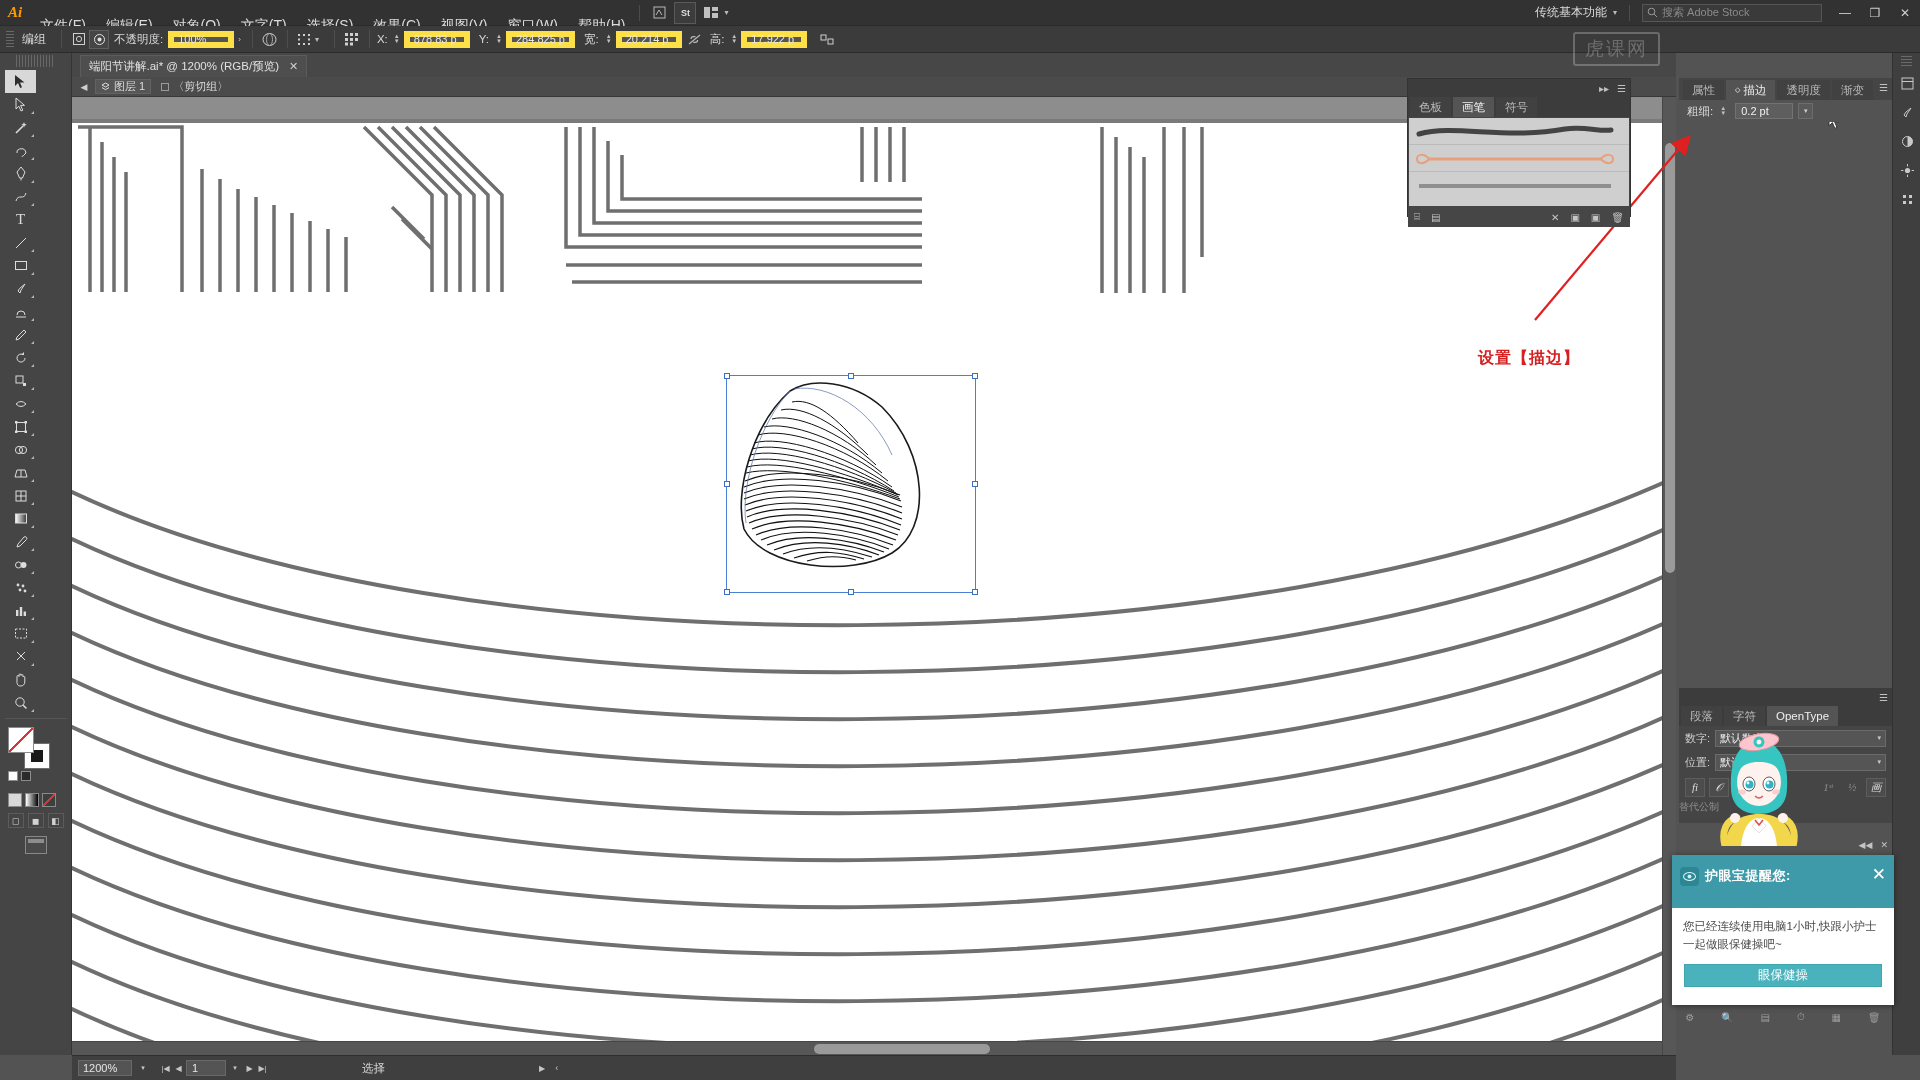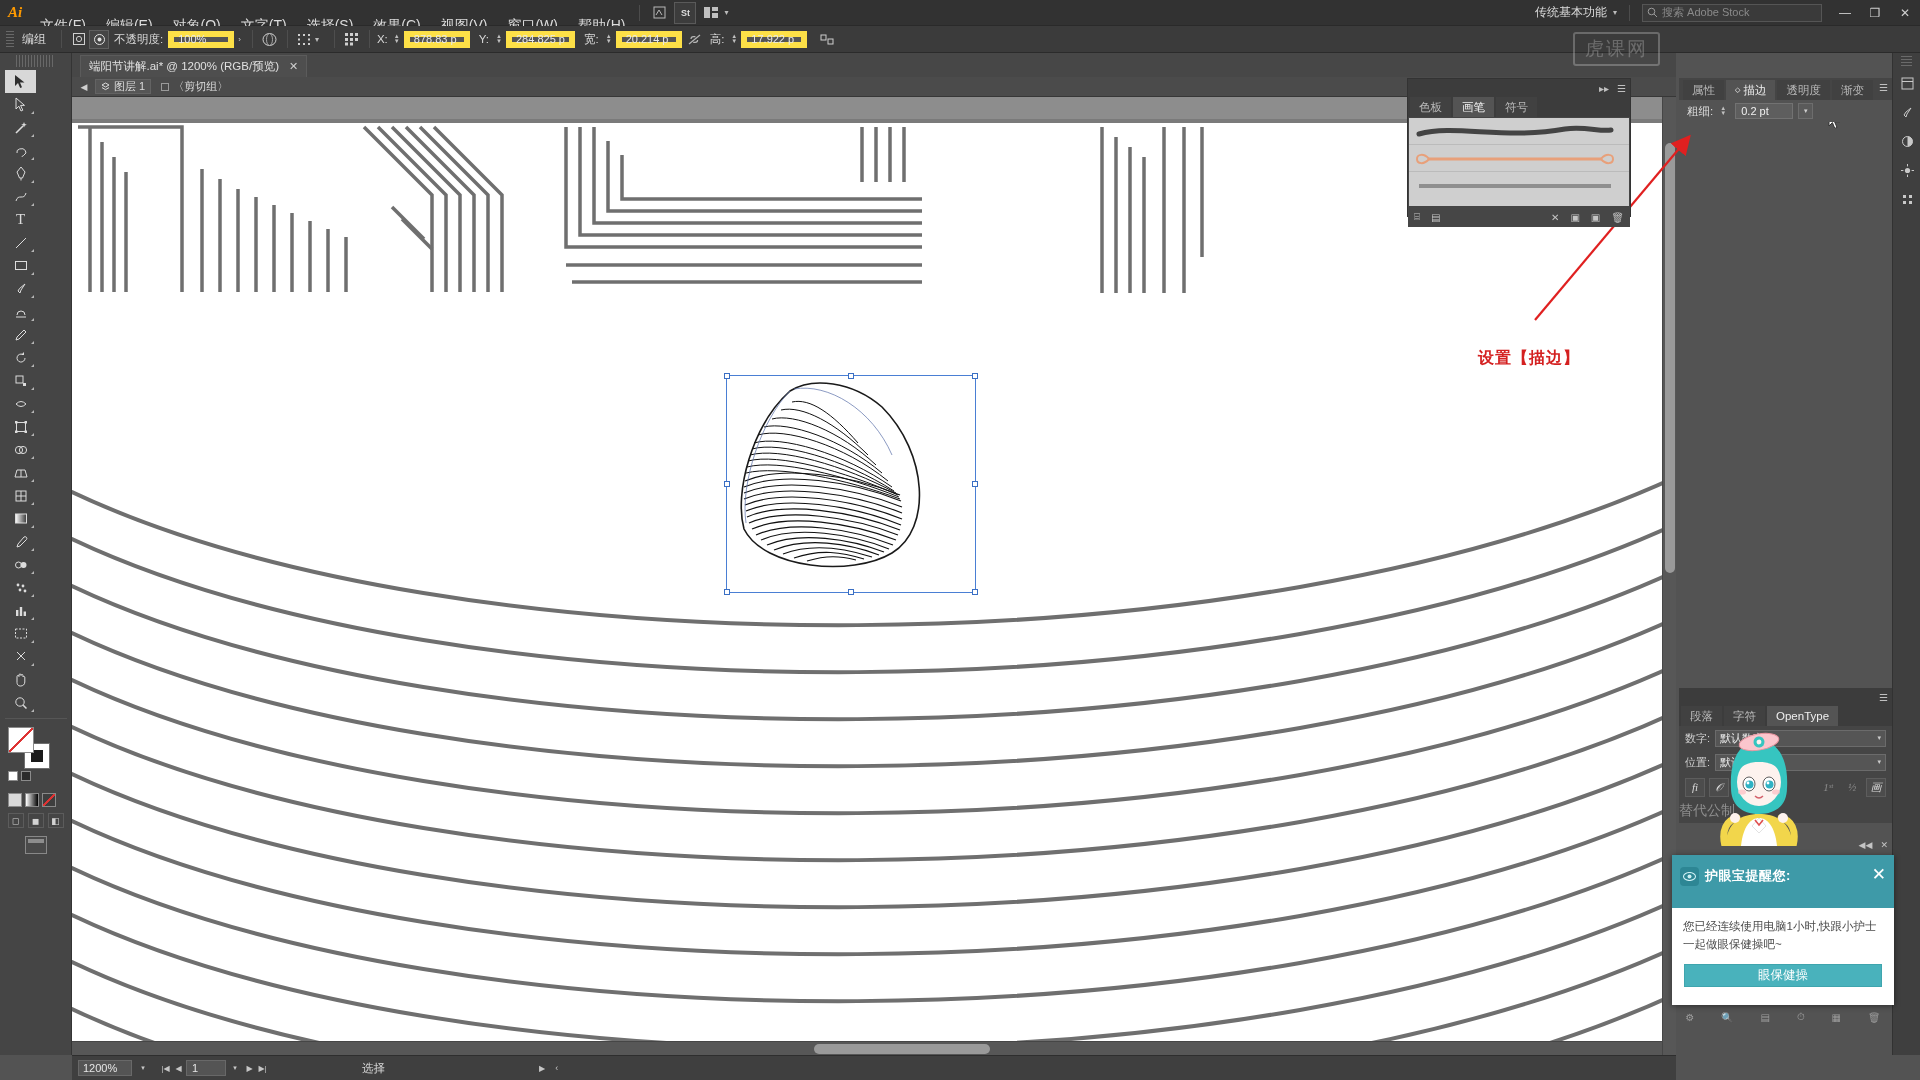--- a/index.html
+++ b/index.html
@@ -290,22 +290,22 @@
   .ot-icons {
     display: flex; align-items: center; height: 26px; padding: 0 6px; gap: 4px;
   }
   .ot-ibtn {
     width: 20px; height: 19px; border: 1px solid #5d5d5d; background: #4c4c4c;
     display: flex; align-items: center; justify-content: center;
     font-size: 11px; color: #dcdcdc; font-family: "Liberation Serif", serif; font-style: italic;
   }
   .ot-ibtn.dim { opacity: .45; }
   .ot-foot {
-    display: flex; align-items: center; height: 22px; padding: 0 0; gap: 6px;
-    font-size: 14px; color: #8e8e8e;
+    display: flex; align-items: flex-start; height: 22px; padding: 0 0; gap: 6px;
+    font-size: 10px; color: #8e8e8e;
   }
 
   
   .mascot { position: absolute; left: 1711px; top: 726px; width: 96px; height: 120px; }
 
   
   .popup {
     position: absolute; left: 1672px; top: 855px; width: 222px; height: 150px;
     background: #ffffff; box-shadow: 0 1px 6px rgba(0,0,0,.45);
   }

